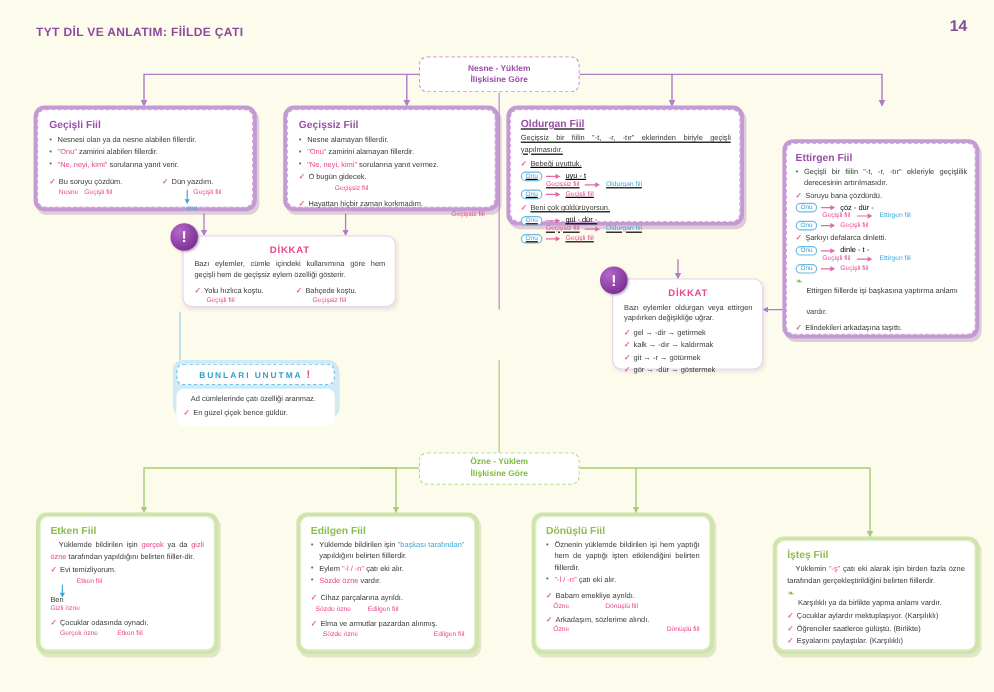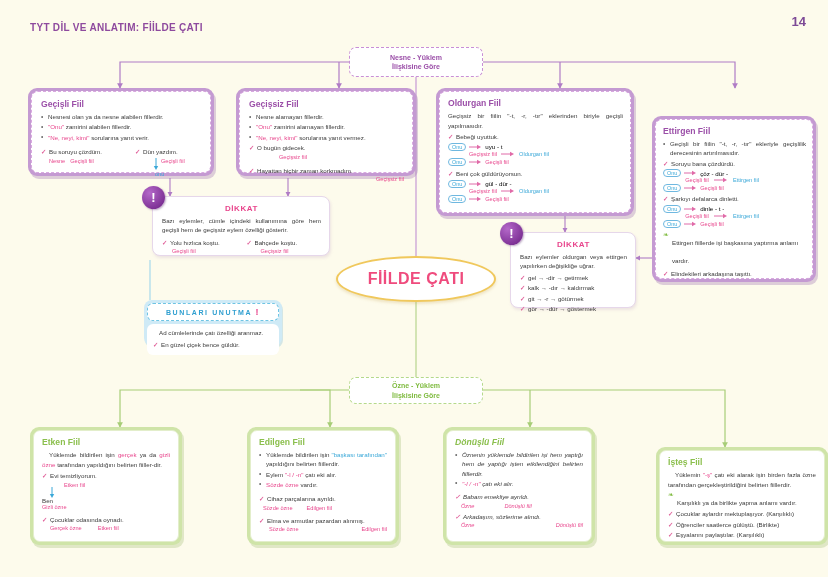--- a/index.html
+++ b/index.html
@@ -263,21 +263,21 @@
         <li><span class="g1"><span class="pink">"Onu"</span><span> zamirini alamayan fillerdir.</span></span></li>
         <li><span class="g2"><span class="pink">"Ne, neyi, kimi"</span><span> sorularına yanıt vermez.</span></span></li>
       </ul>
       <div class="chk" style="margin-top:1px;">O bugün gidecek.</div>
       <div class="lbl" style="padding-left:30px;">Geçişsiz fiil</div>
       <div class="chk" style="margin-top:6px;">Hayattan hiçbir zaman korkmadım.</div>
       <div class="lbl" style="text-align:right;">Geçişsiz fiil</div>
     </div>
   </div>
 
-  <div class="card purple-card" style="left:436px; top:88px; width:198px; height:128px;">
+  <div class="card purple-card" style="left:422px; top:88px; width:198px; height:100px;text-decoration:underline;">
     <div class="inner" style="padding:6px 7px 4px 8px;">
       <div class="card-title t-purple">Oldurgan Fiil</div>
       <div class="nochk" style="text-align:justify;">Geçişsiz bir fiilin "-t, -r, -tır" eklerinden biriyle geçişli yapılmasıdır.</div>
 
       <div class="chk" style="margin-top:2px;">Bebeği uyuttuk.</div>
       <div class="derivation">
         <div style="display:flex; align-items:center; gap:3px;">
           <span class="pillmark">Onu</span>
           <svg width="13" height="6">
               <path d="M0,3 L9,3" stroke="#e06aa8" stroke-width="1"></path>
@@ -422,23 +422,20 @@
     <div class="dikkat-ttl">DİKKAT</div>
     <div class="dk-body">Bazı eylemler oldurgan veya ettirgen yapılırken değişikliğe uğrar.</div>
     <div style="margin-top:2px;">
       <div class="chk">gel  →  -dir  →  getirmek</div>
       <div class="chk">kalk  →  -dır  →  kaldırmak</div>
       <div class="chk">git  →  -r  →  götürmek</div>
       <div class="chk">gör  →  -dür  →  göstermek</div>
     </div>
   </div>
 
-  <div class="oval" style="left:336px; top:256px; width:160px; height:46px;">
-    <span>FİİLDE ÇATI</span>
-  </div>
 
   <div class="unutma" style="left:144px; top:300px; width:138px; height:46px;">
     <div class="u-head">
       <span>BUNLARI UNUTMA</span>
       <span style="color:#e8458c; font-size:9px;">!</span>
     </div>
     <div class="u-body">
       <div class="nochk" style="padding-left:6px;">Ad cümlelerinde çatı özelliği aranmaz.</div>
       <div class="chk" style="margin-top:2px;">En güzel çiçek bence güldür.</div>
     </div>
@@ -488,40 +485,40 @@
       </div>
       <div class="chk" style="margin-top:5px;">Elma ve armutlar pazardan alınmış.</div>
       <div style="display:flex; justify-content:space-between; padding-left:10px;">
         <span class="lbl">Sözde özne</span>
         <span class="lbl">Edilgen fiil</span>
       </div>
     </div>
   </div>
 
   <div class="card green-card" style="left:443px; top:427px; width:152px; height:118px;">
-    <div class="inner" style="padding:6px 8px 4px 8px;font-style:italic;">
+    <div class="inner" style="padding:6px 8px 4px 8px;">
       <div class="card-title t-green">Dönüşlü Fiil</div>
       <ul class="bul">
         <li><span class="d0"><span>Öznenin yüklemde bildirilen işi hem yaptığı hem de yaptığı işten etkilendiğini belirten fiillerdir.</span></span></li>
         <li><span class="d1"><span class="pink">"-l / -n"</span><span> çatı eki alır.</span></span></li>
       </ul>
       <div class="chk" style="margin-top:4px;">Babam emekliye ayrıldı.</div>
       <div style="display:flex; gap:30px; padding-left:6px;">
         <span class="lbl">Özne</span>
         <span class="lbl">Dönüşlü fiil</span>
       </div>
       <div class="chk" style="margin-top:3px;">Arkadaşım, sözlerime alındı.</div>
       <div style="display:flex; justify-content:space-between; padding-left:6px;">
         <span class="lbl">Özne</span>
         <span class="lbl">Dönüşlü fiil</span>
       </div>
     </div>
   </div>
 
-  <div class="card green-card" style="left:644px; top:447px; width:172px; height:98px;margin-left:12px;">
+  <div class="card green-card" style="left:644px; top:447px; width:172px; height:98px;">
     <div class="inner" style="padding:6px 8px 4px 8px;">
       <div class="card-title t-green">İşteş Fiil</div>
       <div class="nochk" style="text-align:justify; text-indent:7px;"><span class="ist-desc"><span>Yüklemin </span><span class="pink">"-ş"</span><span> çatı eki alarak işin birden fazla özne tarafından gerçekleştirildiğini belirten fiillerdir.</span></span></div>
       <div style="position:relative; padding-left:9px; margin-top:2px;">
         <span style="position:absolute; left:0; top:0; color:#7fbb3f; font-size:7px;">❧</span>
         <span style="font-size:6.2px; color:#3a3a3a;">Karşılıklı  ya da birlikte yapma anlamı vardır.</span>
       </div>
       <div>
         <div class="chk">
           <span>Çocuklar aylardır mektuplaşıyor.</span>

